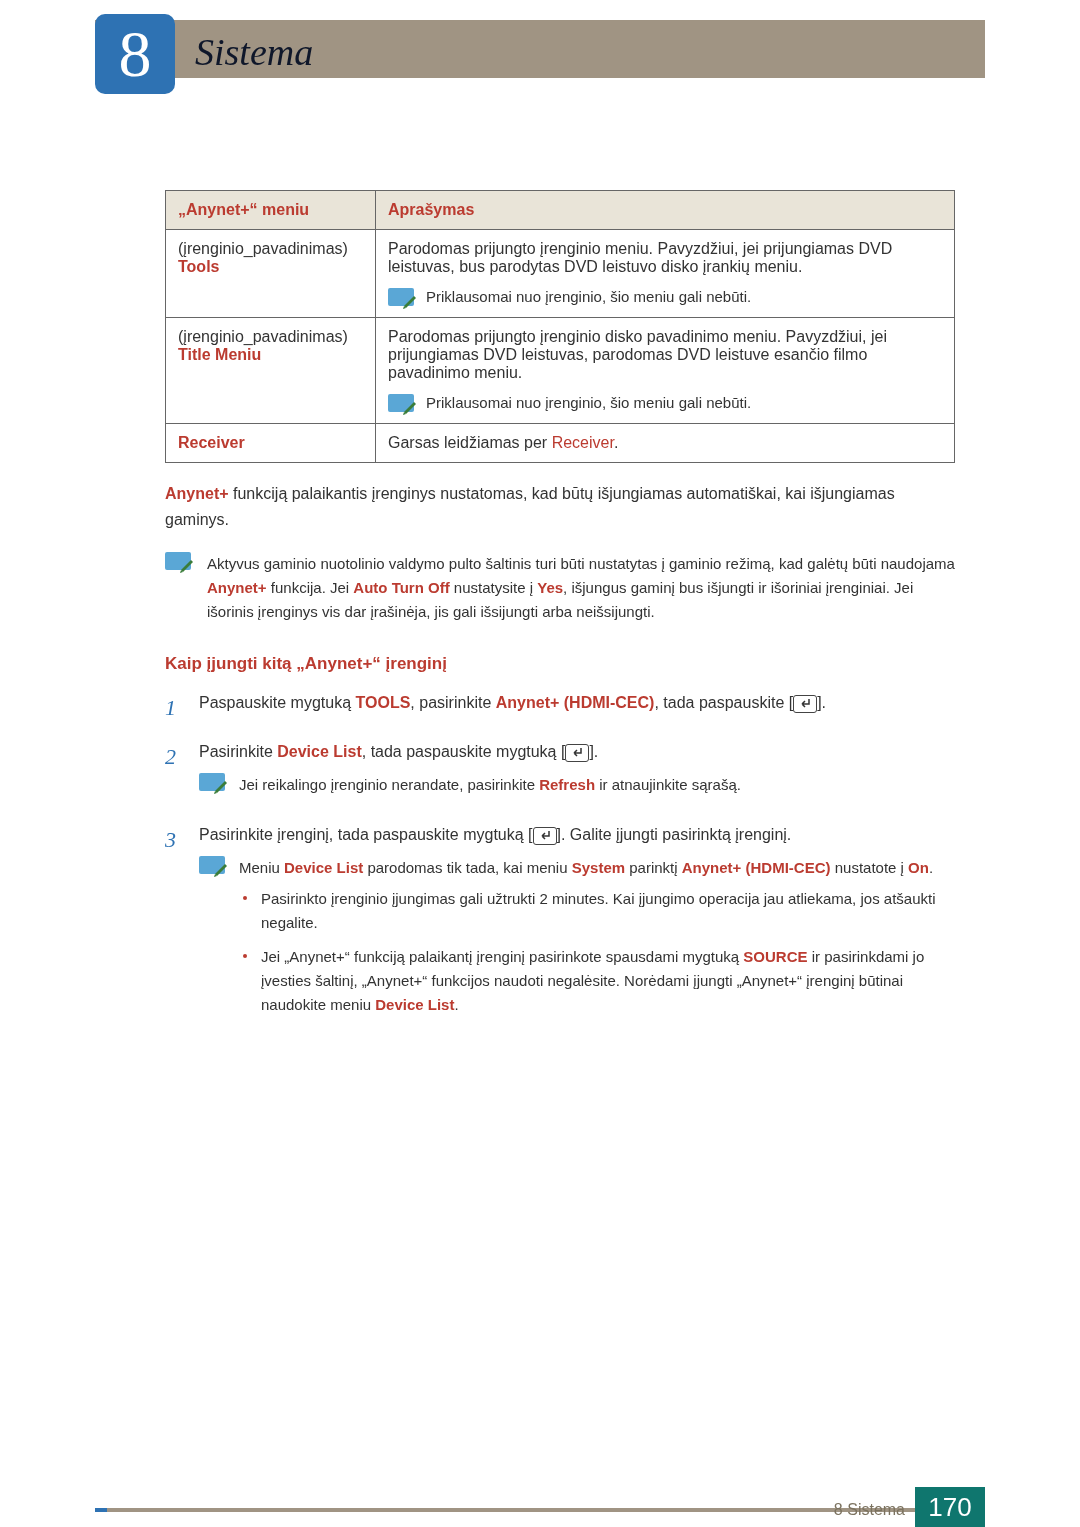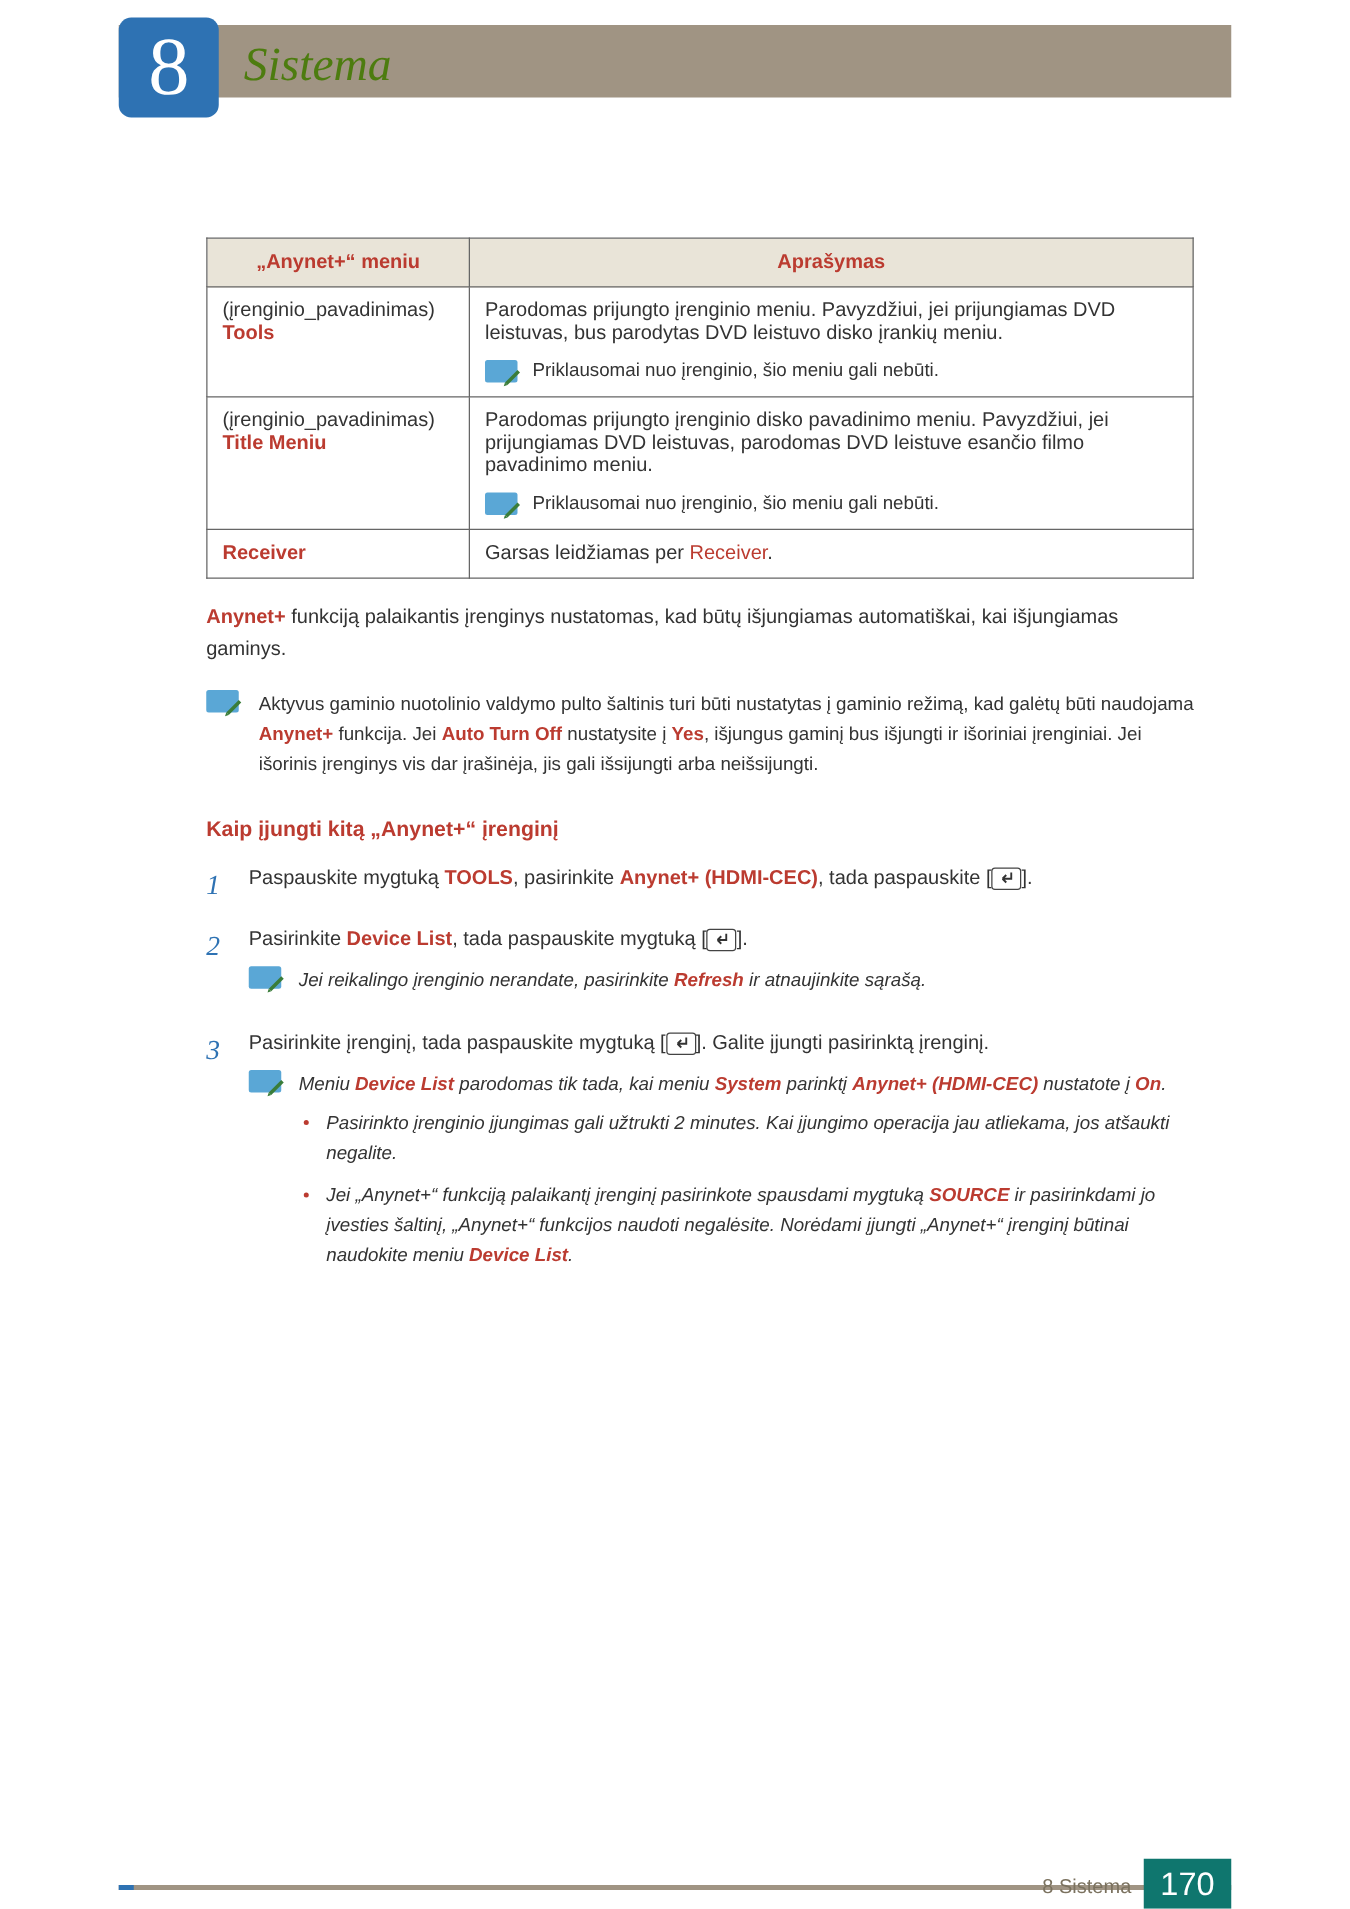--- a/index.html
+++ b/index.html
@@ -7,29 +7,29 @@
   .page { position: relative; width: 1080px; height: 1527px; }
 
   
   .top-bar { position: absolute; top: 20px; left: 95px; right: 95px; height: 58px; background: #a09483; }
   .chapter-badge {
     position: absolute; top: 14px; left: 95px; width: 80px; height: 80px;
     background: #2e72b3; border-radius: 10px / 10px;
     display: flex; align-items: center; justify-content: center;
   }
   .chapter-num { color: #fff; font-size: 66px; line-height: 1; font-weight: 400; font-family: "Times New Roman", serif; }
-  .chapter-title { position: absolute; top: 30px; left: 195px; font-size: 38px; color: #4d7c0f; font-style: italic; font-family: "Times New Roman", serif; }
+  .chapter-title { position: absolute; top: 30px; left: 195px; font-size: 38px; color: #0f172a; font-style: italic; font-family: "Times New Roman", serif; }
 
   
   .content { position: absolute; top: 190px; left: 165px; width: 790px; }
 
   
   table.anynet { width: 100%; border-collapse: collapse; font-size: 16px; }
   table.anynet th, table.anynet td { border: 1px solid #666; padding: 10px 12px; vertical-align: top; }
-  table.anynet th { background: #e9e4d8; color: #bb3b30; font-weight: 700; text-align: center; }
+  table.anynet th { background: #e9e4d8; color: #bb3b30; font-weight: 700; text-align: left; }
   table.anynet td.col1 { width: 210px; }
   .red { color: #bb3b30; font-weight: 700; }
   .red-n { color: #bb3b30; }
   .note-row { display: flex; align-items: center; gap: 12px; margin-top: 10px; }
   .note-icon {
     width: 26px; height: 18px; flex: 0 0 26px; position: relative;
     background: #5aa7d6; border-radius: 2px;
   }
   .note-icon svg { position: absolute; right: -4px; bottom: -4px; width: 16px; height: 16px; }
   .note-text { font-size: 15px; color: #333; line-height: 1.4; }
@@ -45,21 +45,21 @@
   .note-block .note-text, .note-block p { font-size: 15px; line-height: 1.6; }
 
   .h3 { margin-top: 30px; font-size: 17px; color: #bb3b30; font-weight: 700; }
 
   ol.steps { list-style: none; margin-top: 16px; }
   ol.steps > li { display: flex; gap: 12px; margin-bottom: 14px; font-size: 16px; line-height: 1.6; }
   ol.steps .step-num { color: #2e72b3; font-size: 22px; font-style: italic; font-family: "Times New Roman", serif; width: 22px; flex: 0 0 22px; }
   ol.steps .step-body { flex: 1; }
 
   .sub-note { display: flex; gap: 14px; margin: 8px 0 12px 34px; }
-  .sub-note .note-text { font-size: 15px; line-height: 1.55; font-style: italic; }
+  .sub-note .note-text { font-size: 15px; line-height: 1.55; }
 
   ul.bullets { list-style: none; margin: 8px 0 0 34px; }
   ul.bullets li { position: relative; padding-left: 22px; font-size: 15px; line-height: 1.6; margin-bottom: 10px; }
   ul.bullets li::before { content: ""; position: absolute; left: 4px; top: 9px; width: 4px; height: 4px; background: #bb3b30; border-radius: 50%; }
 
   .enter-icon { display: inline-flex; vertical-align: middle; border: 1.5px solid #444; border-radius: 3px; padding: 0 4px; height: 18px; align-items: center; }
   .enter-icon svg { width: 14px; height: 12px; }
 
   
   .footer { position: absolute; bottom: 0; left: 95px; right: 95px; height: 40px; }

